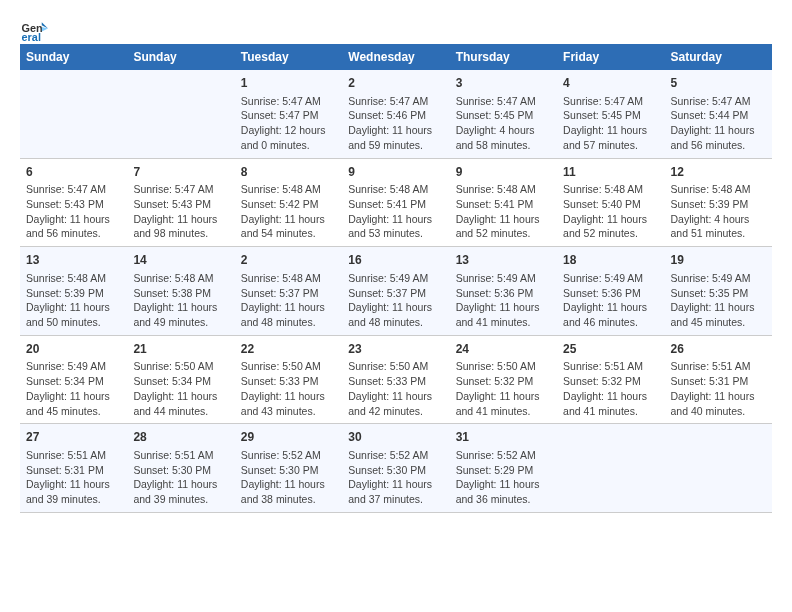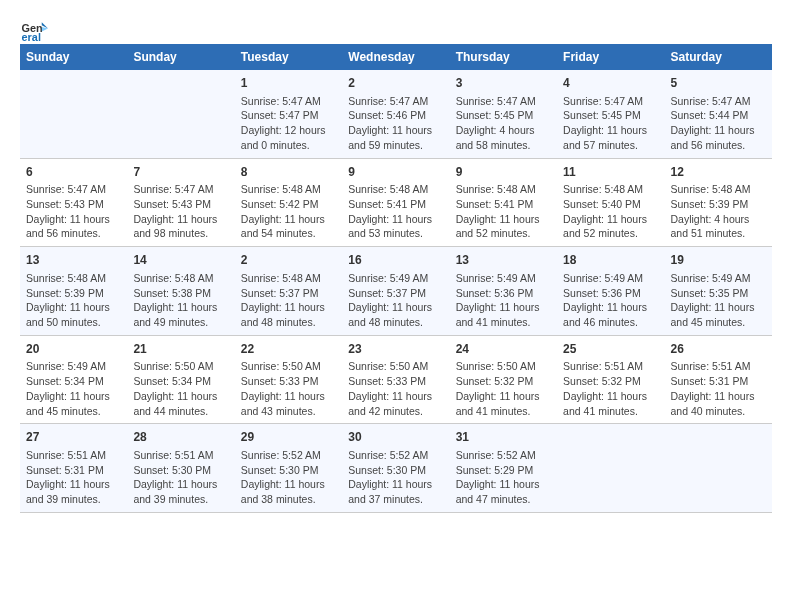--- a/index.html
+++ b/index.html
@@ -162,19 +162,19 @@
           <td><span class="day-num">23</span><span class="cell-text">Sunrise: 5:50 AM</span><br><span class="cell-text">Sunset: 5:33 PM</span><br><span class="cell-text">Daylight: 11 hours and 42 minutes.</span></td>
           <td><span class="day-num">24</span><span class="cell-text">Sunrise: 5:50 AM</span><br><span class="cell-text">Sunset: 5:32 PM</span><br><span class="cell-text">Daylight: 11 hours and 41 minutes.</span></td>
           <td><span class="day-num">25</span><span class="cell-text">Sunrise: 5:51 AM</span><br><span class="cell-text">Sunset: 5:32 PM</span><br><span class="cell-text">Daylight: 11 hours and 41 minutes.</span></td>
           <td><span class="day-num">26</span><span class="cell-text">Sunrise: 5:51 AM</span><br><span class="cell-text">Sunset: 5:31 PM</span><br><span class="cell-text">Daylight: 11 hours and 40 minutes.</span></td>
         </tr>
         <tr>
           <td><span class="day-num">27</span><span class="cell-text">Sunrise: 5:51 AM</span><br><span class="cell-text">Sunset: 5:31 PM</span><br><span class="cell-text">Daylight: 11 hours and 39 minutes.</span></td>
           <td><span class="day-num">28</span><span class="cell-text">Sunrise: 5:51 AM</span><br><span class="cell-text">Sunset: 5:30 PM</span><br><span class="cell-text">Daylight: 11 hours and 39 minutes.</span></td>
           <td><span class="day-num">29</span><span class="cell-text">Sunrise: 5:52 AM</span><br><span class="cell-text">Sunset: 5:30 PM</span><br><span class="cell-text">Daylight: 11 hours and 38 minutes.</span></td>
           <td><span class="day-num">30</span><span class="cell-text">Sunrise: 5:52 AM</span><br><span class="cell-text">Sunset: 5:30 PM</span><br><span class="cell-text">Daylight: 11 hours and 37 minutes.</span></td>
-          <td><span class="day-num">31</span><span class="cell-text">Sunrise: 5:52 AM</span><br><span class="cell-text">Sunset: 5:29 PM</span><br><span class="cell-text">Daylight: 11 hours and 47 minutes.</span></td>
+          <td><span class="day-num">31</span><span class="cell-text">Sunrise: 5:52 AM</span><br><span class="cell-text">Sunset: 5:29 PM</span><br><span class="cell-text">Daylight: 11 hours and 36 minutes.</span></td>
           <td></td>
           <td></td>
         </tr>
       </tbody>
   </table>
 </div>
 
 </body></html>

